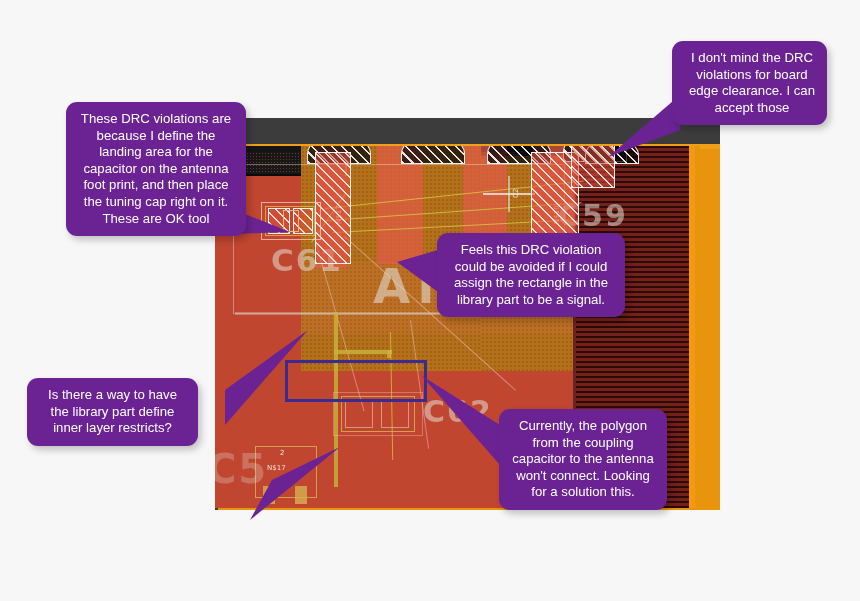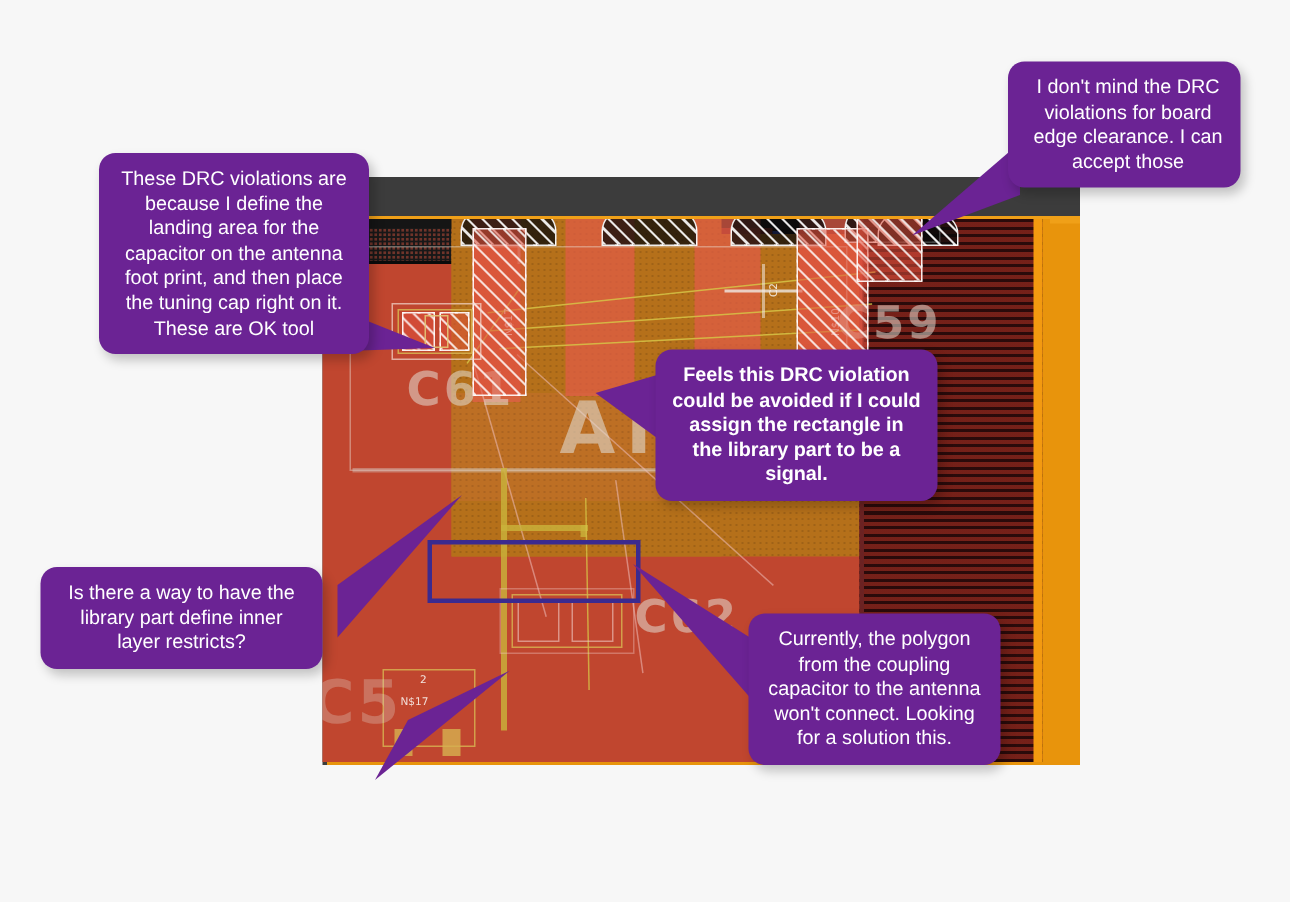--- a/index.html
+++ b/index.html
@@ -228,25 +228,25 @@
   </div>
 
   <div class="callout" style="left:36px;top:102px;width:180px;margin-left:30px;">
     <span>These DRC violations are because I define the landing area for the capacitor on the antenna foot print, and then place the tuning cap right on it.  These are OK tool</span>
   </div>
 
   <div class="callout" style="left:672px;top:41px;width:155px;padding-left:16px;">
     <span>I don't mind the DRC violations for board edge clearance.  I can accept those</span>
   </div>
 
-  <div class="callout" style="left:437px;top:233px;width:188px;font-weight:bold;">
+  <div class="callout" style="left:437px;top:233px;width:188px;">
     <span>Feels this DRC violation could be avoided if I could assign the rectangle in the library part to be a signal.</span>
   </div>
 
-  <div class="callout" style="left:27px;top:378px;width:188px;">
+  <div class="callout" style="left:27px;top:378px;width:171px;">
     <span>Is there a way to have the library part define inner layer restricts?</span>
   </div>
 
 
   <div class="callout" style="left:499px;top:409px;width:168px;">
     <span>Currently, the polygon from the coupling capacitor to the antenna won't connect. Looking for a solution this.</span>
   </div>
 
 </div>
 

